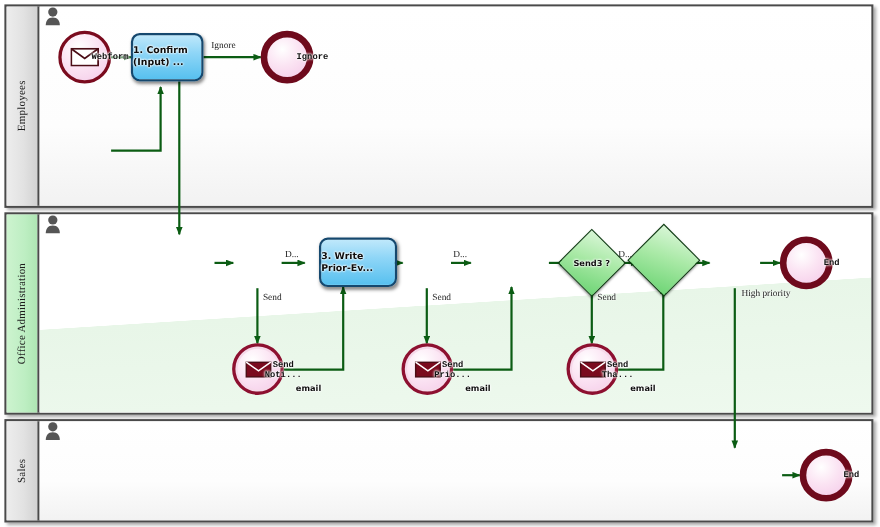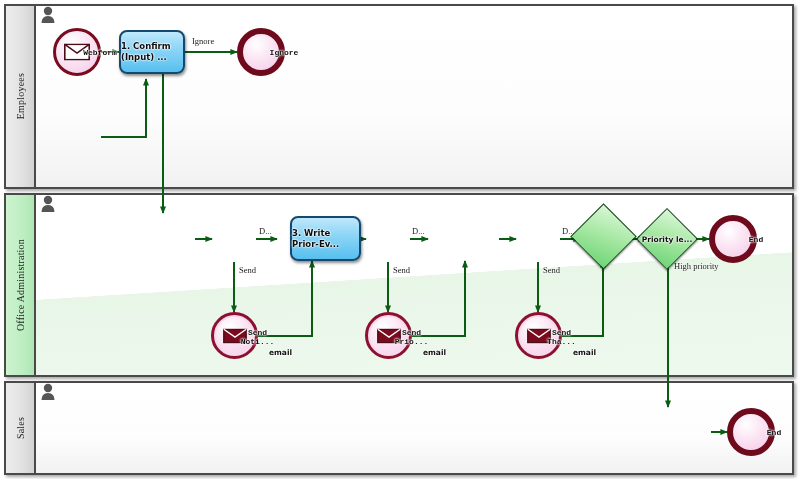--- a/index.html
+++ b/index.html
@@ -170,30 +170,30 @@
 
 
 
   <div class="node task" style="left:277px;top:216px;width:71px;height:45px;margin-left:13px;">
     <span class="tlabel">3. Write</span>
     <span class="tlabel">Prior-Ev...</span>
   </div>
 
 
 
+  <div class="gw" style="left:516px;top:217px;width:44px;height:44px;">
+    <div class="dia"></div>
+    <span class="glabel">Send3 ?</span>
+  </div>
 
   <div class="gw" style="left:580px;top:213px;width:47px;height:47px;">
     <div class="dia"></div>
     <span class="glabel"></span>
   </div>
 
-  <div class="gw" style="left:645px;top:217px;width:44px;height:44px;">
-    <div class="dia"></div>
-    <span class="glabel">Priority le...</span>
-  </div>
 
   <div class="node event ev-end" style="left:709px;top:215px;width:48px;height:48px;">
     <span class="ev-label">End</span>
   </div>
 
   <div class="node event ev-inter" style="left:211px;top:312px;width:47px;height:47px;">
     <svg class="envelope" width="24" height="15" viewBox="0 0 24 15">
       <rect x="0.8" y="0.8" width="22.4" height="13.4" fill="#7a0b1e" stroke="#4b0d16" stroke-width="1.4"></rect>
       <path d="M0.8 0.8 L12 8.6 L23.2 0.8" fill="none" stroke="#ffffff" stroke-width="1.4"></path>
     </svg>

